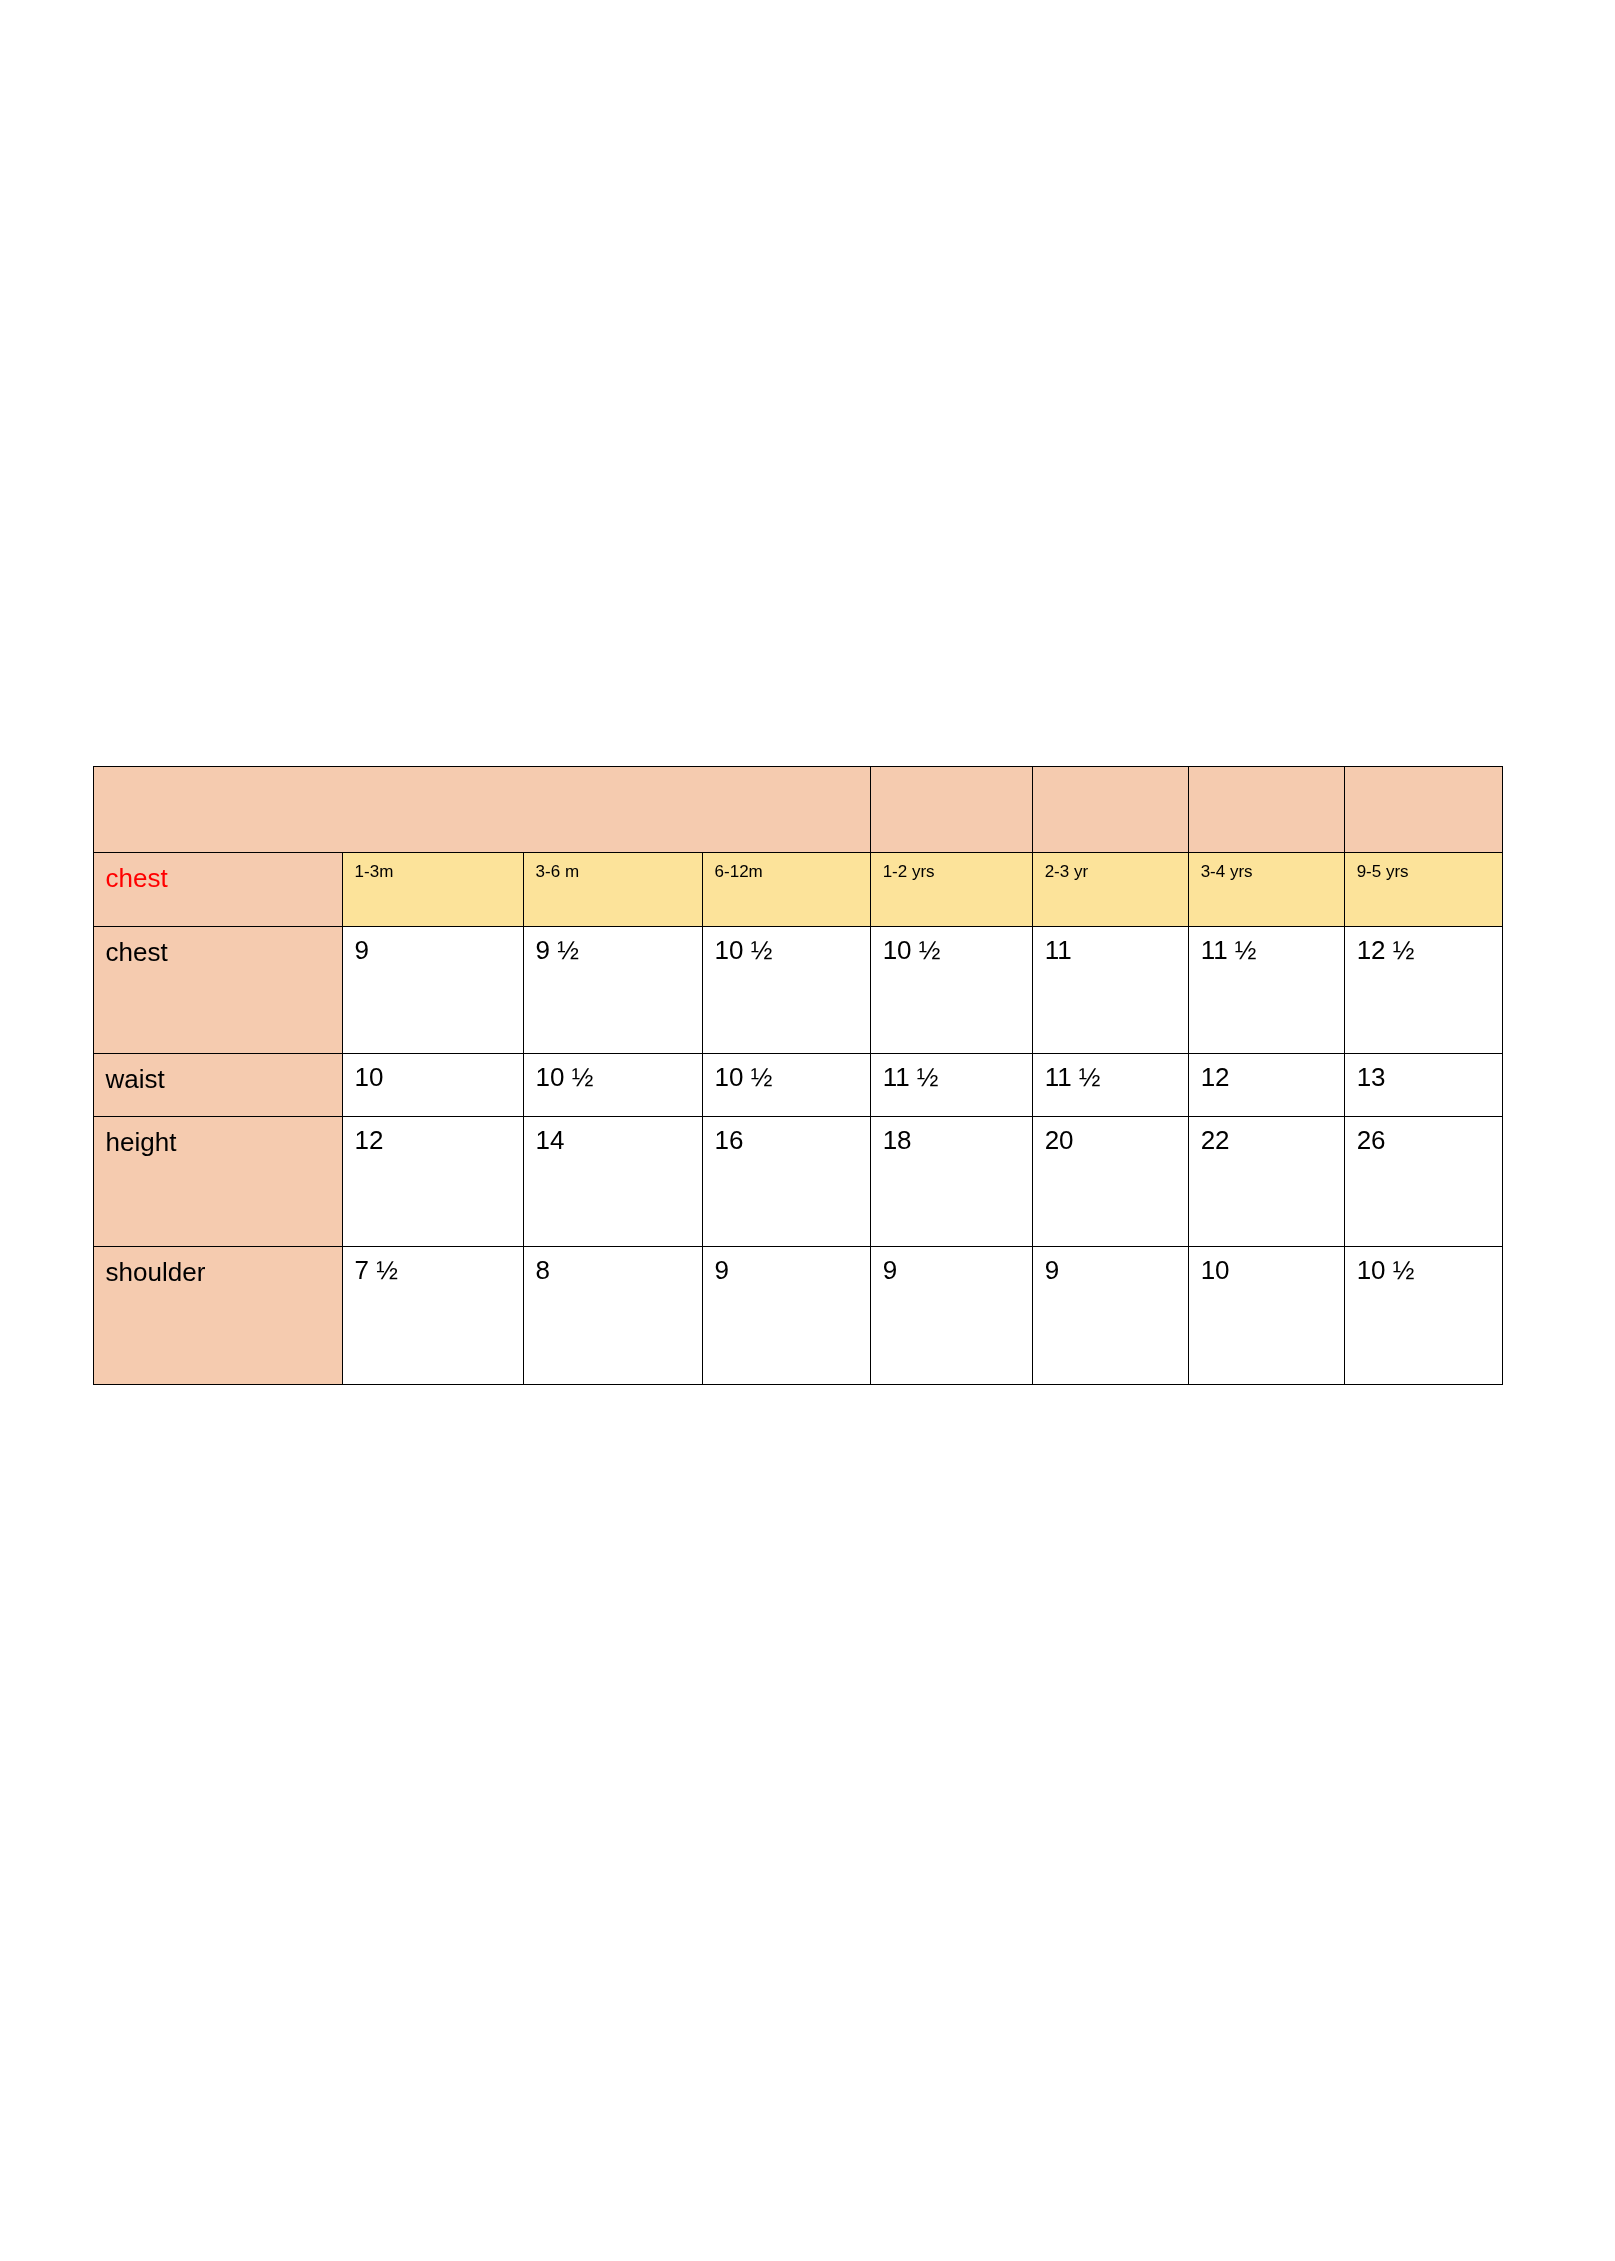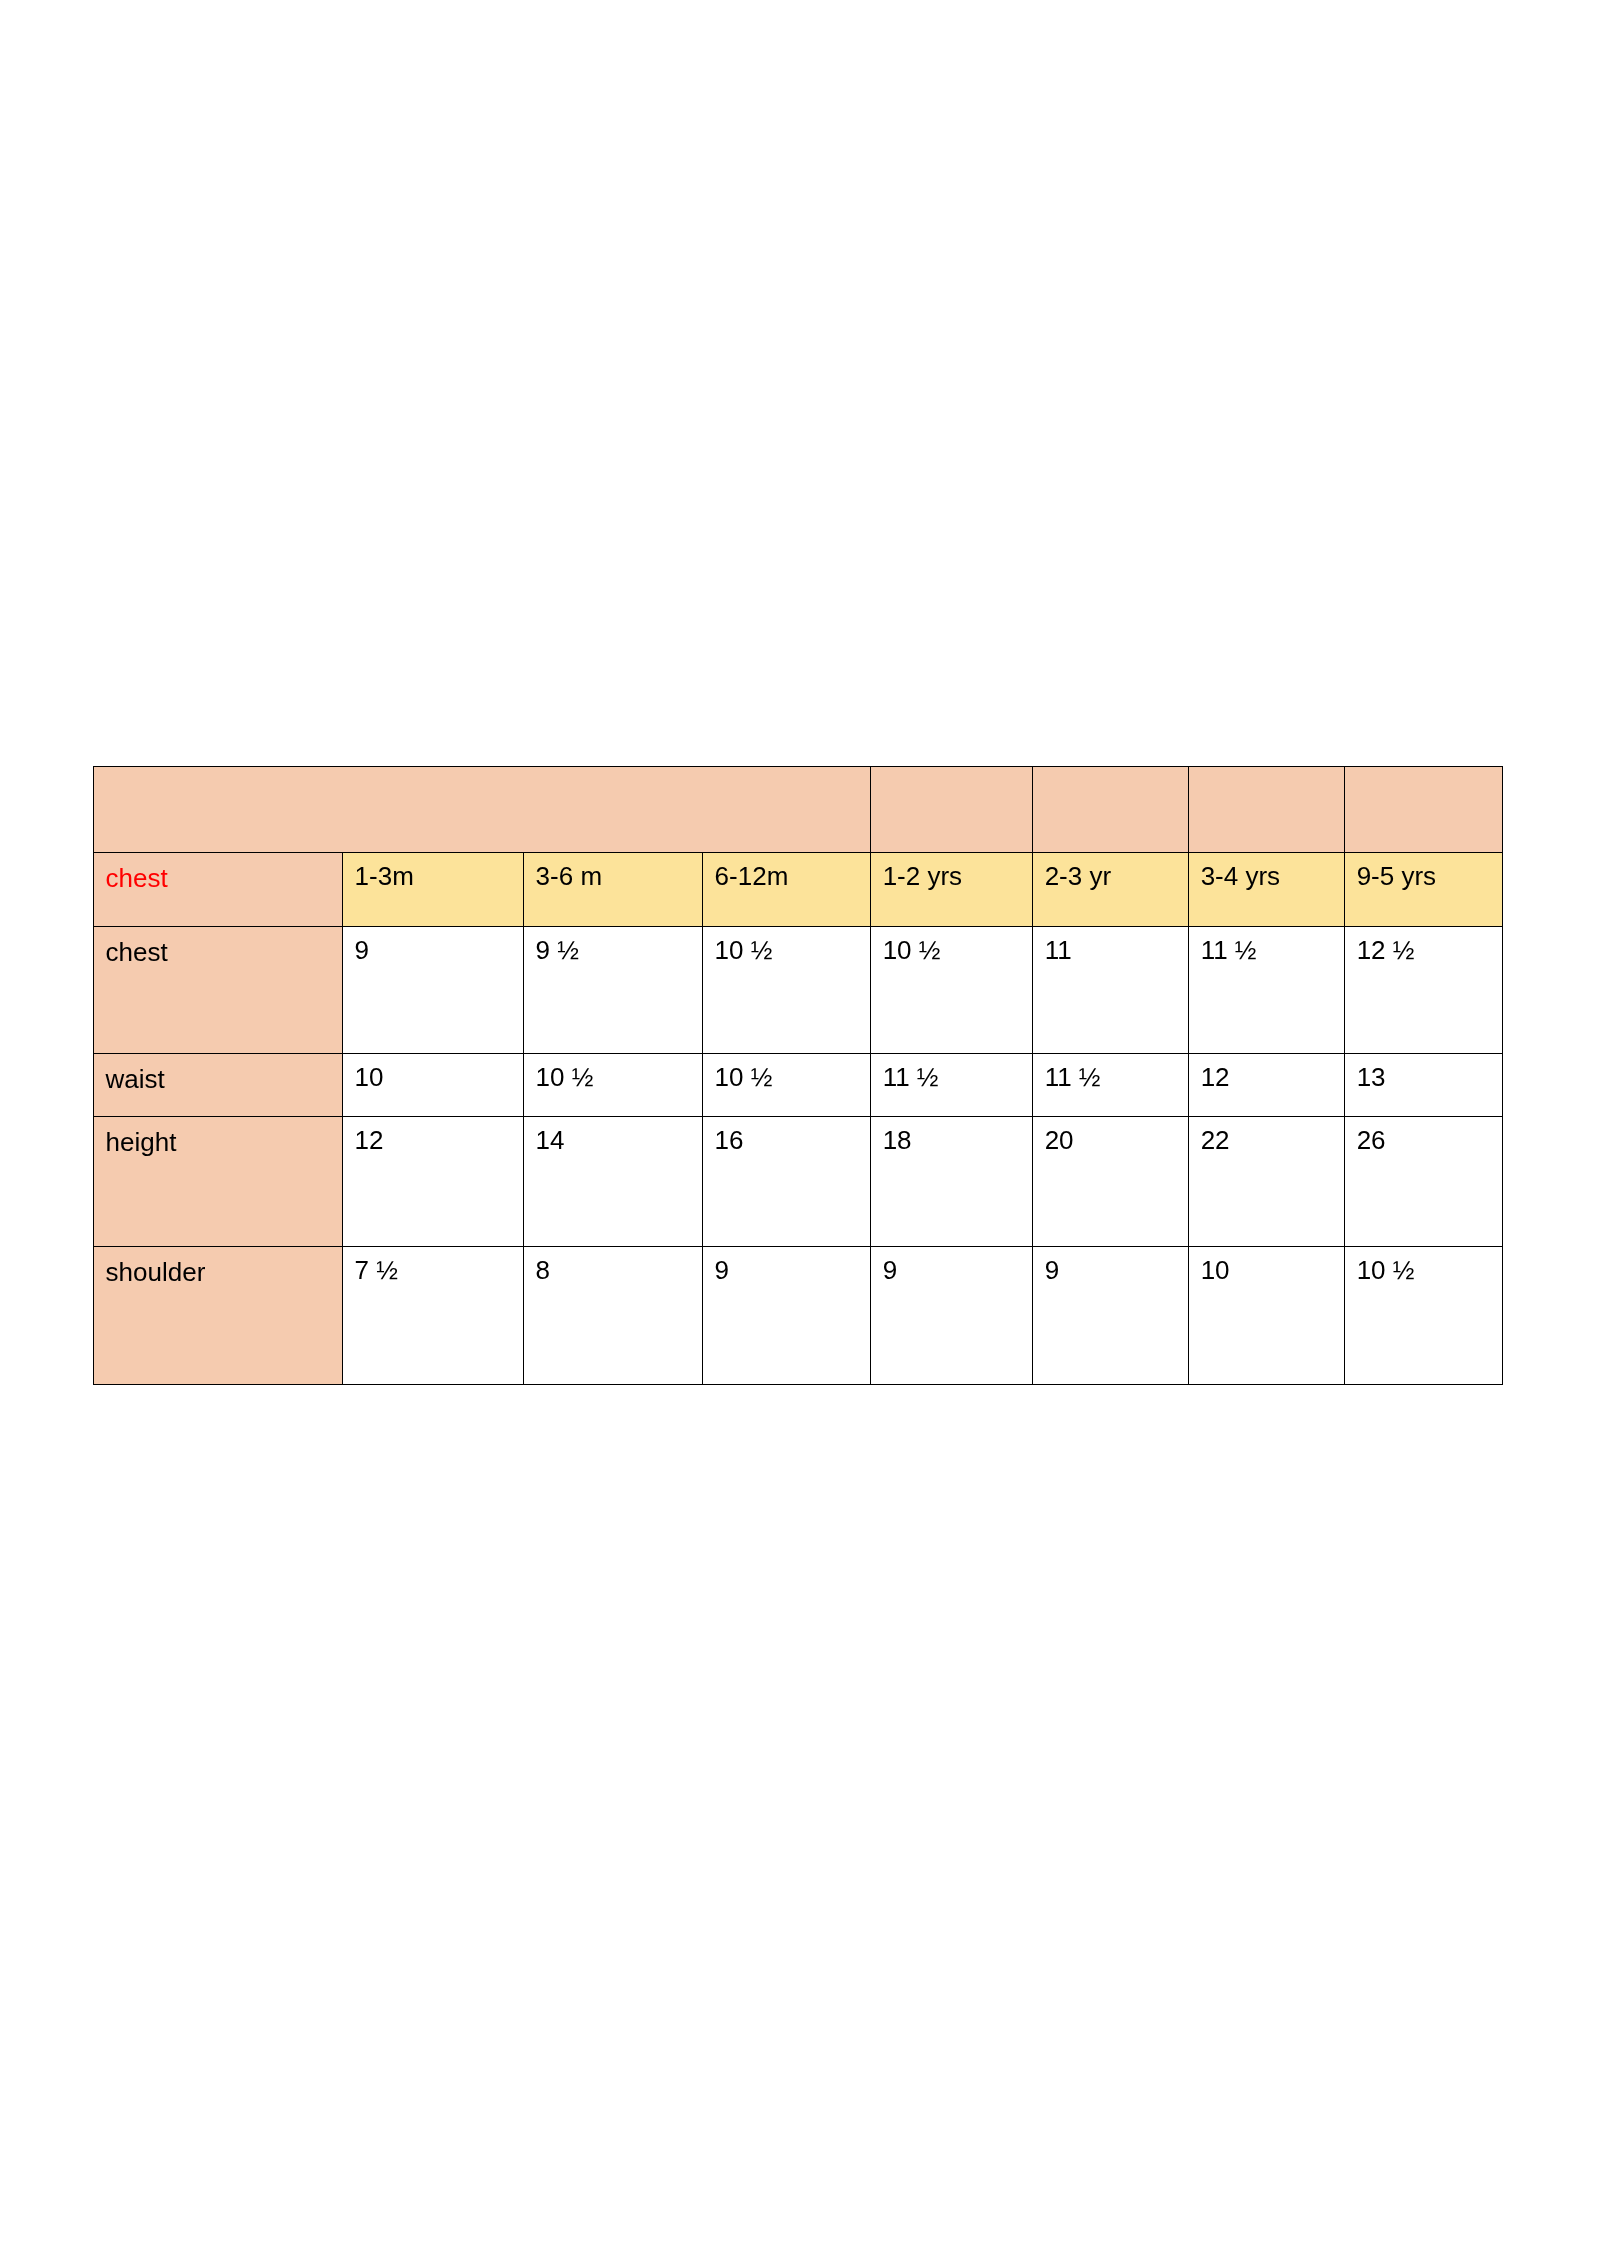--- a/index.html
+++ b/index.html
@@ -68,21 +68,21 @@
   .row-shoulder { height: 138px; }
 
   
   .fill-peach   { background: #F5CBAF !important; }
   .fill-yellow  { background: #FCE39A !important; }
 
   .label-cell .cell-inner { padding-top: 11.6px; }
 
   .size-word { color: #FF0000; }
 
-  .hdr-text { font-size: 26px; }
+  .hdr-text { font-size: 17px; }
 </style>
 </head>
 <body>
 
 <div id="page">
 
   <table id="size-table">
     <colgroup>
       <col class="col-label">
       <col class="col-c1">

